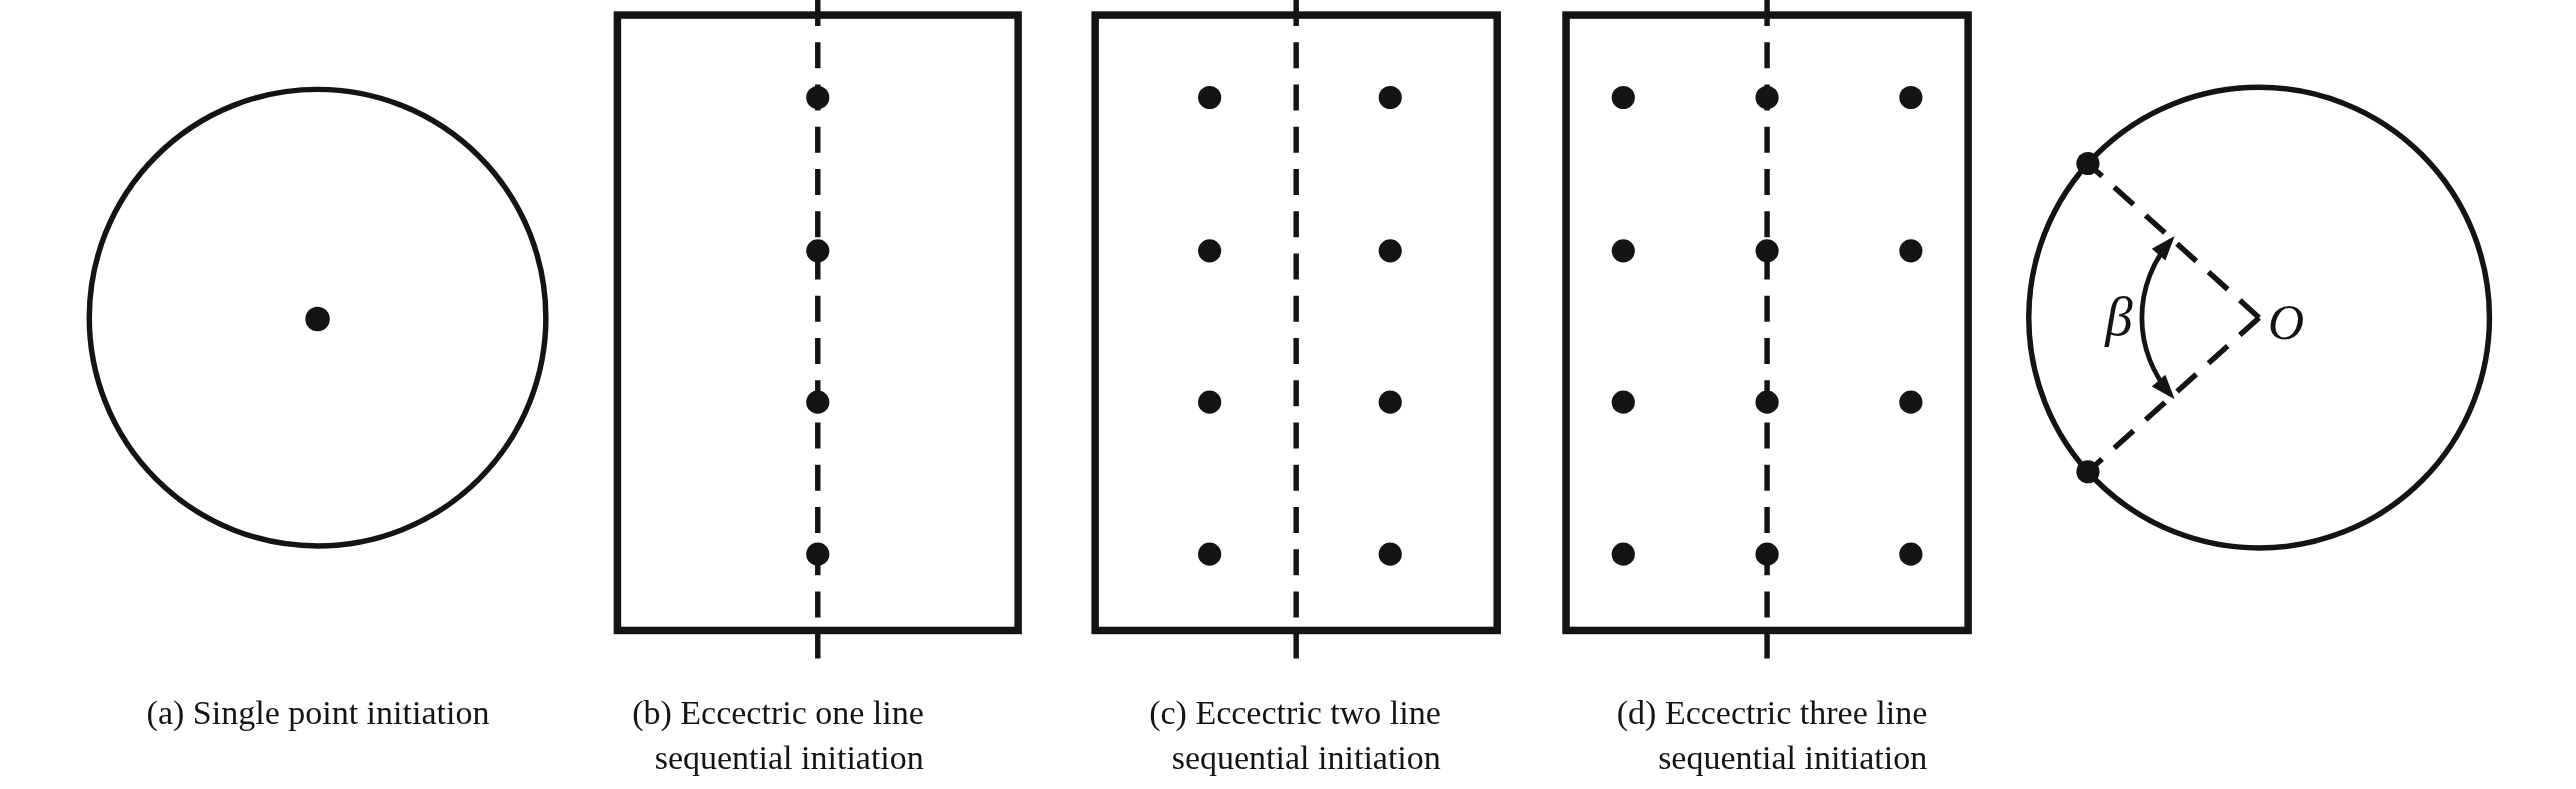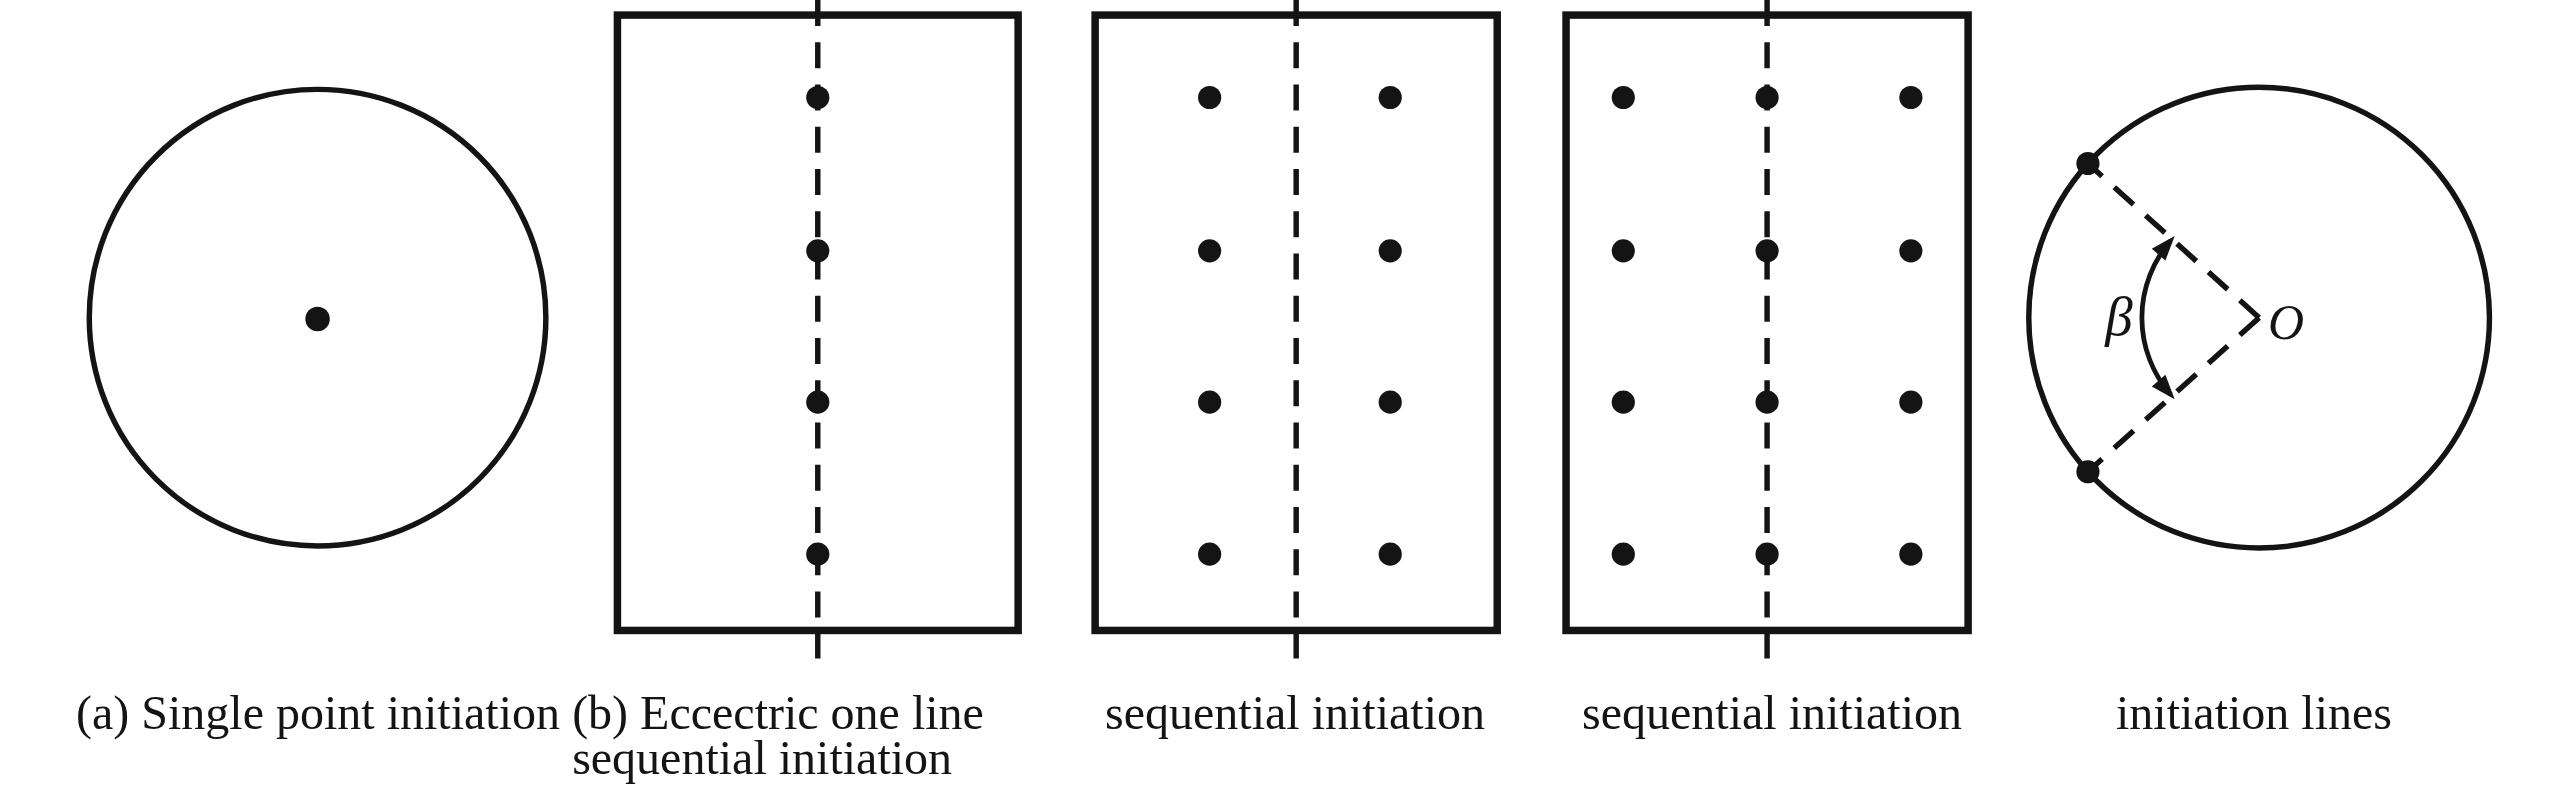--- a/index.html
+++ b/index.html
@@ -18,24 +18,24 @@
   #diagram {
     position: absolute;
     left: 0;
     top: 0;
     display: block;
   }
   .caption {
     position: absolute;
     top: 690px;
     transform: translateX(-50%);
-    text-align: left;
+    text-align: right;
     white-space: nowrap;
     color: #141414;
-    font-size: 48px;
+    font-size: 34px;
     line-height: 45px;
     font-family: "Liberation Serif", serif;
   }
   .glabel {
     position: absolute;
     transform: translate(-50%, -50%);
     color: #141414;
     font-style: italic;
     font-family: "Liberation Serif", serif;
     white-space: nowrap;
@@ -103,26 +103,27 @@
     </svg>
 
   <div class="caption" id="cap-0" style="left: 318px;">
     <div>(a) Single point initiation</div>
   </div>
   <div class="caption" id="cap-1" style="left: 778px;">
     <div>(b) Eccectric one line</div>
     <div>sequential initiation</div>
   </div>
   <div class="caption" id="cap-2" style="left: 1295px;">
+    <div>(c) Eccectric two line</div>
     <div>sequential initiation</div>
   </div>
   <div class="caption" id="cap-3" style="left: 1772px;">
+    <div>(d) Eccectric three line</div>
     <div>sequential initiation</div>
   </div>
   <div class="caption" id="cap-4" style="left: 2254px;">
-    <div>initiation lines</div>
   </div>
 
   <div class="glabel" id="label-beta">β</div>
   <div class="glabel" id="label-o">O</div>
 
 </div>
 
 
 </body></html>

